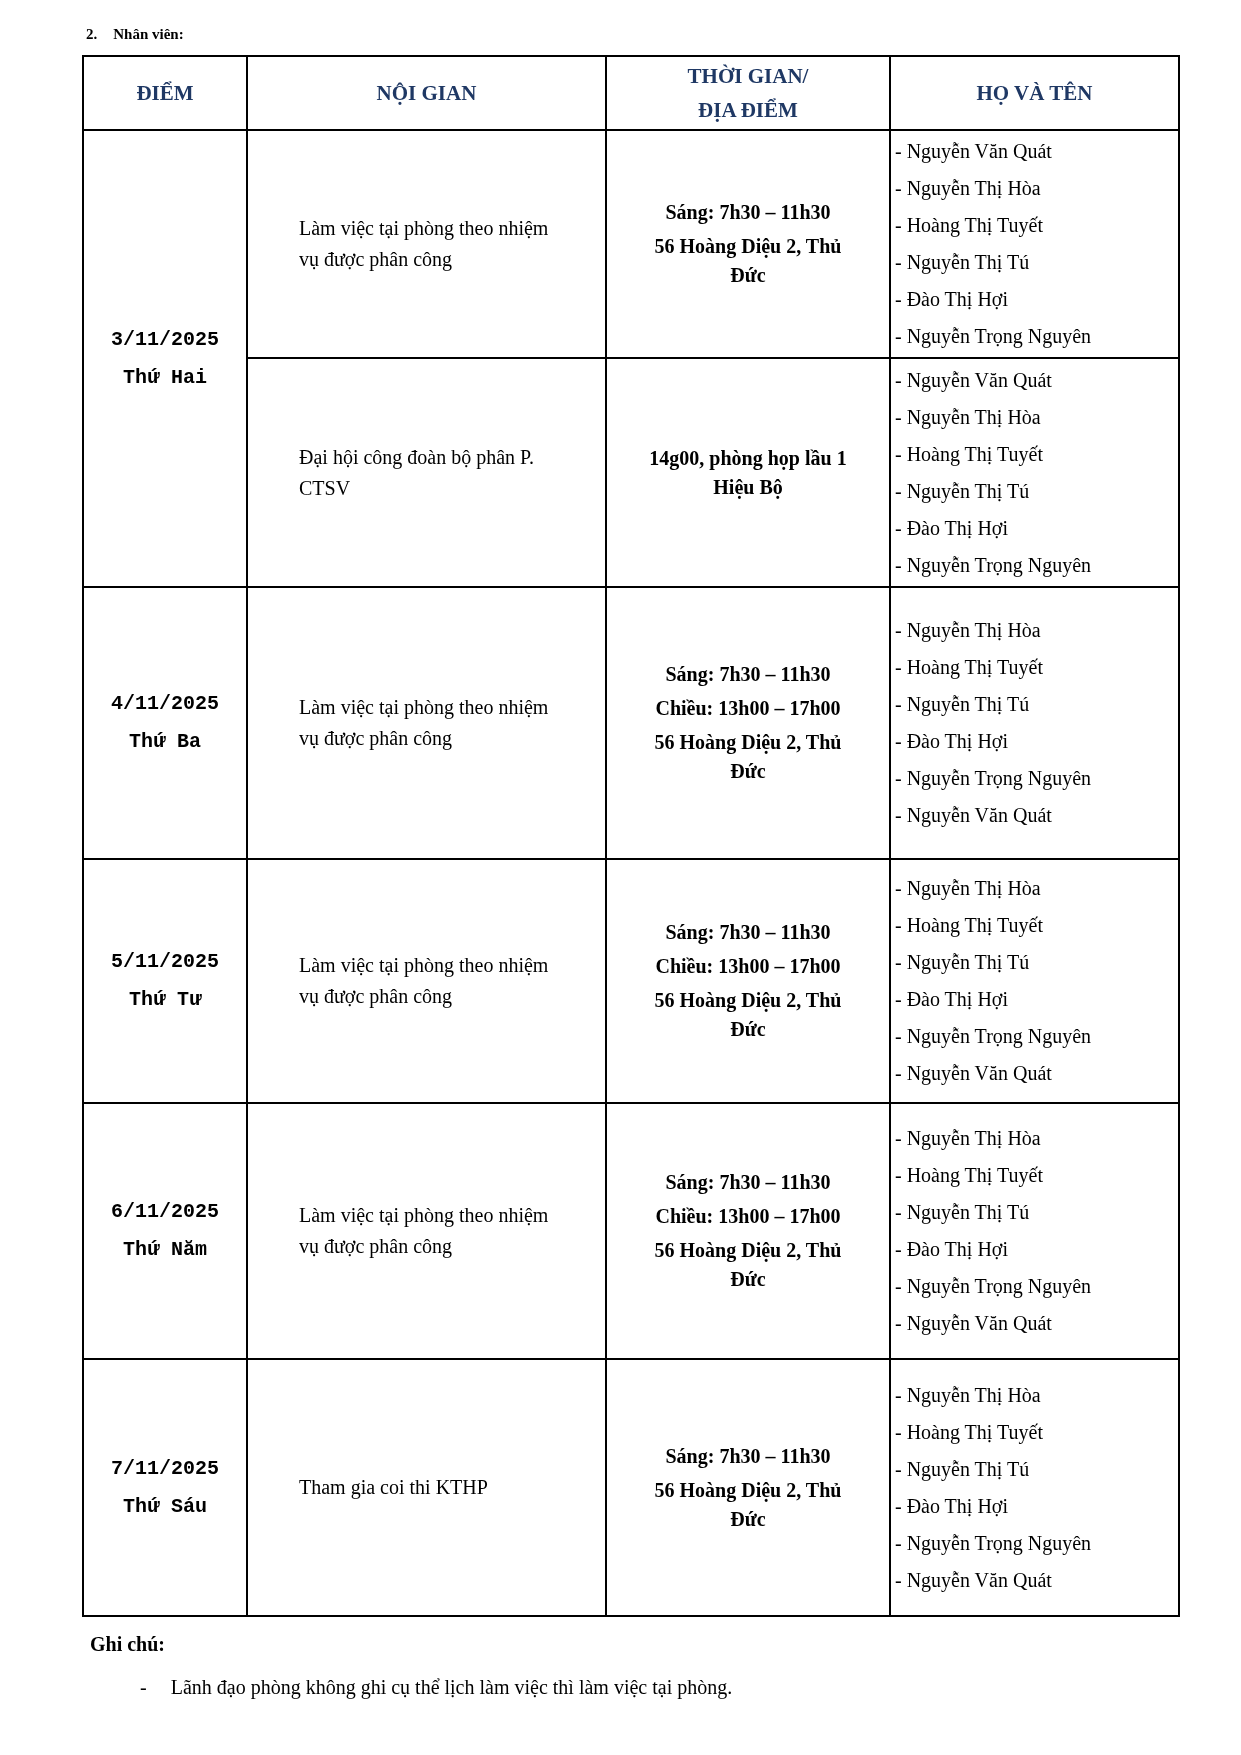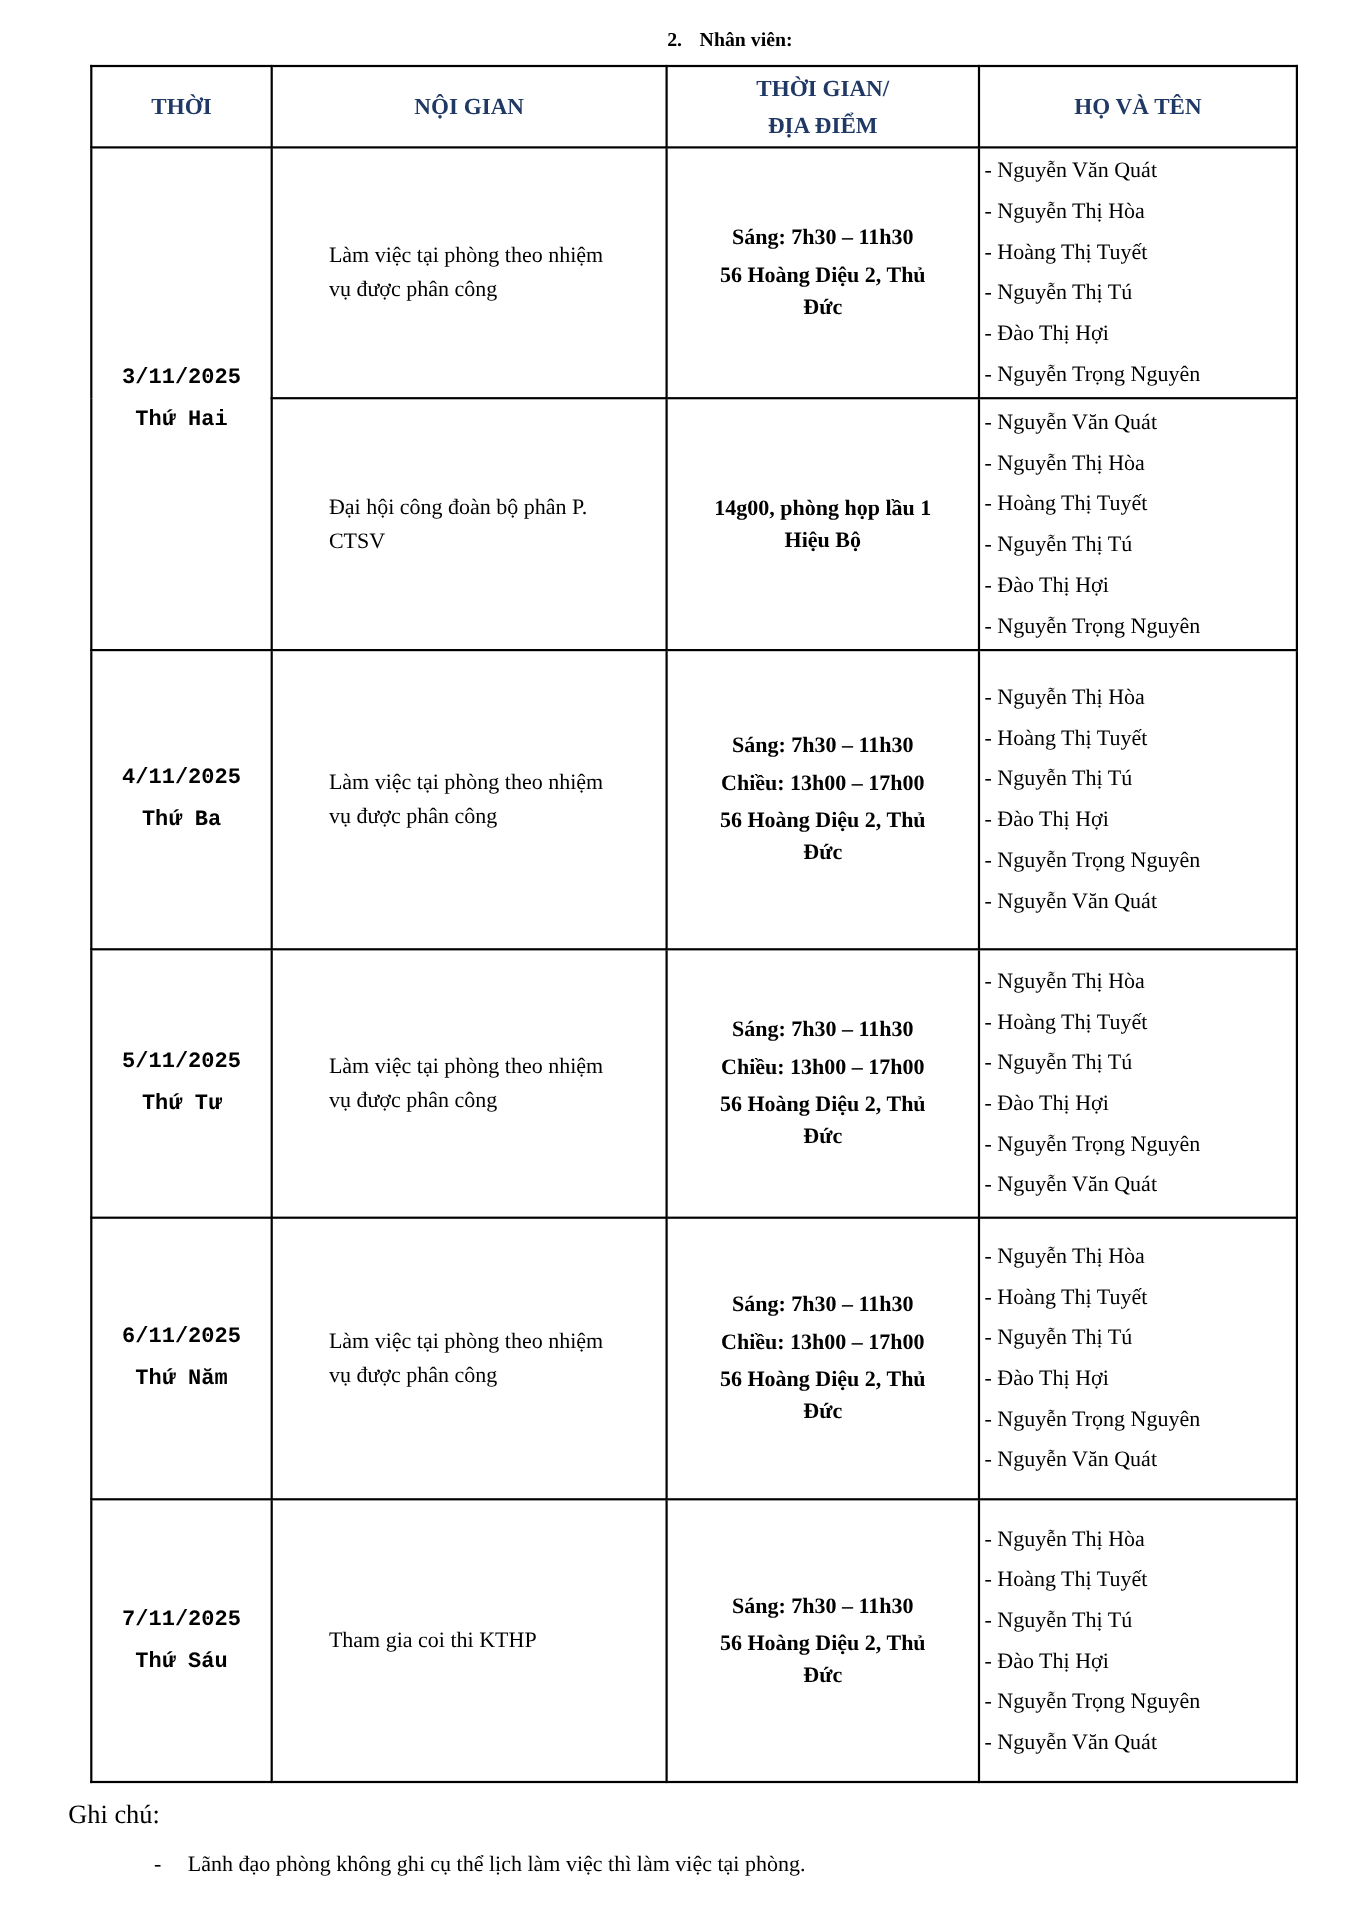--- a/index.html
+++ b/index.html
@@ -10,24 +10,23 @@
   body {
     width: 1241px;
     height: 1755px;
     overflow: hidden;
     font-family: "Liberation Serif", "DejaVu Serif", serif;
     color: #000000;
     font-size: 20px;
   }
   .doc-heading {
     margin: 26px 0 12px 86px;
-    font-size: 18px;
+    font-size: 15px;
     font-weight: bold;
     color: #000000;
-    text-align: center;
   }
   .doc-heading .sec-num { margin-right: 16px; }
   table.schedule {
     border-collapse: collapse;
     table-layout: fixed;
     margin-left: 82px;
     width: 1096px;
   }
   table.schedule th, table.schedule td {
     border: 2px solid #000000;
@@ -63,23 +62,23 @@
   }
   td.time-cell { text-align: center; font-weight: bold; }
   td.time-cell .time-line {
     max-width: 220px;
     margin: 5px auto;
     line-height: 29px;
   }
   td.names-cell { text-align: left; padding-left: 12px; font-family: Liberation Serif, serif; }
   td.names-cell .name-line { line-height: 37px; white-space: nowrap; }
   .notes-heading {
-    margin: 16px 0 0 62px;
-    font-weight: normal;
-    font-size: 24px;
+    margin: 16px 0 0 90px;
+    font-weight: bold;
+    font-size: 20px;
   }
   .note-line {
     display: flex;
     margin: 20px 0 0 140px;
     font-size: 20px;
   }
   .note-line .note-dash { margin-right: 24px; }
 </style>
 </head>
 <body>
@@ -90,21 +89,21 @@
 
 <table class="schedule">
   <colgroup>
     <col style="width:164px">
     <col style="width:359px">
     <col style="width:284px">
     <col style="width:289px">
   </colgroup>
   <tbody>
       <tr class="r-head">
-    <th class="hdr">THỜI</th>
+    <th class="hdr">ĐIỂM</th>
     <th class="hdr">NỘI GIAN</th>
     <th class="hdr">
       <div>THỜI GIAN/</div>
       <div>ĐỊA ĐIỂM</div>
     </th>
     <th class="hdr">HỌ VÀ TÊN</th>
   </tr>
 
   <tr class="r-mon1">
     <td class="date-cell" rowspan="2">

